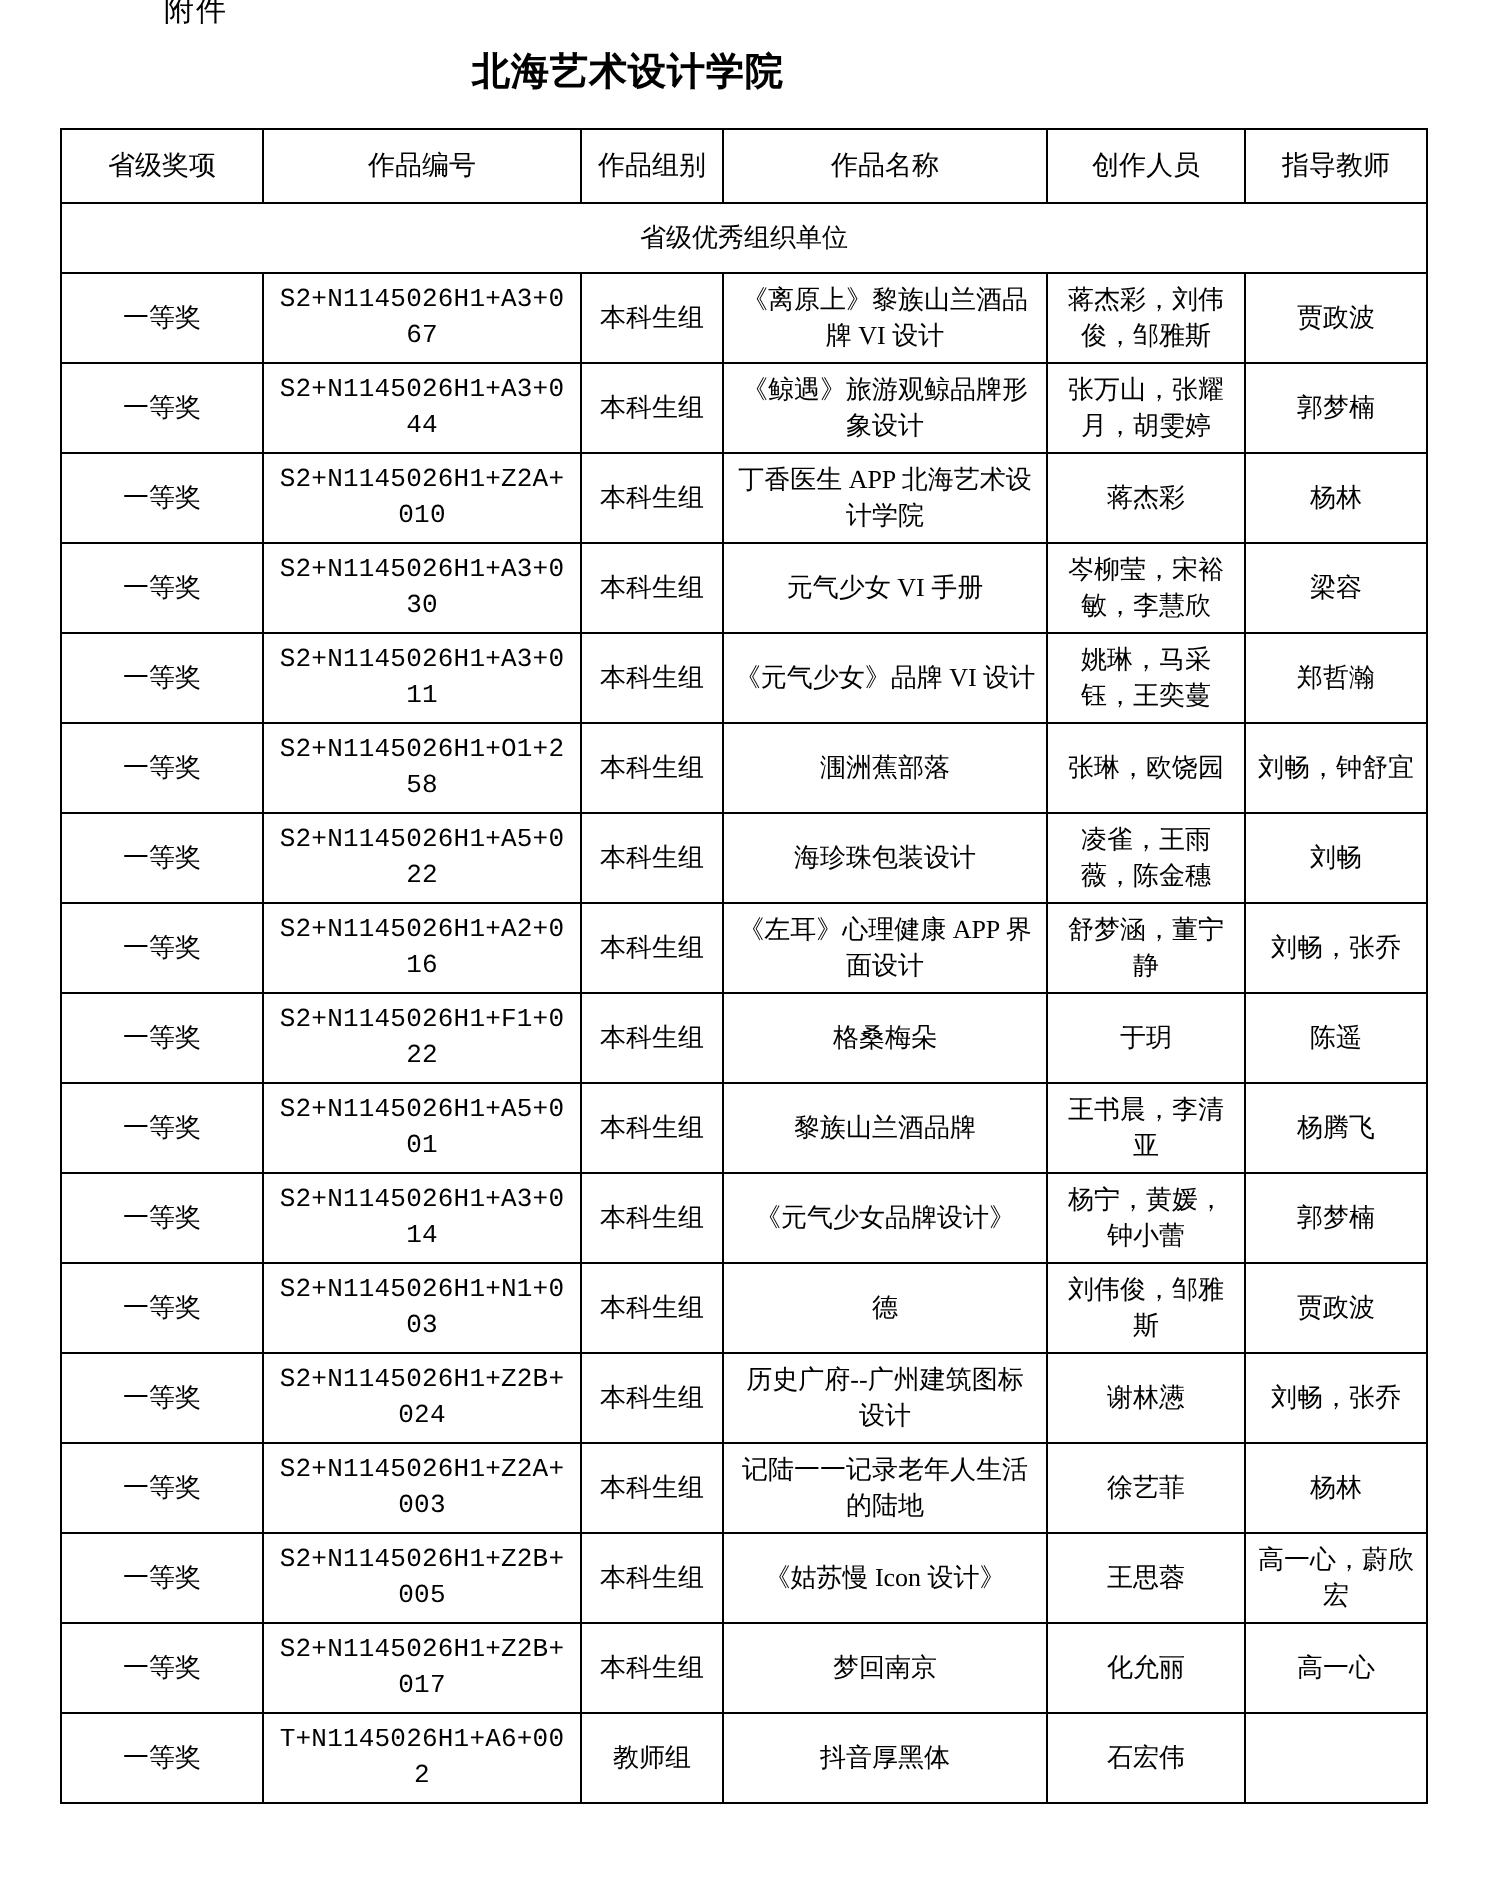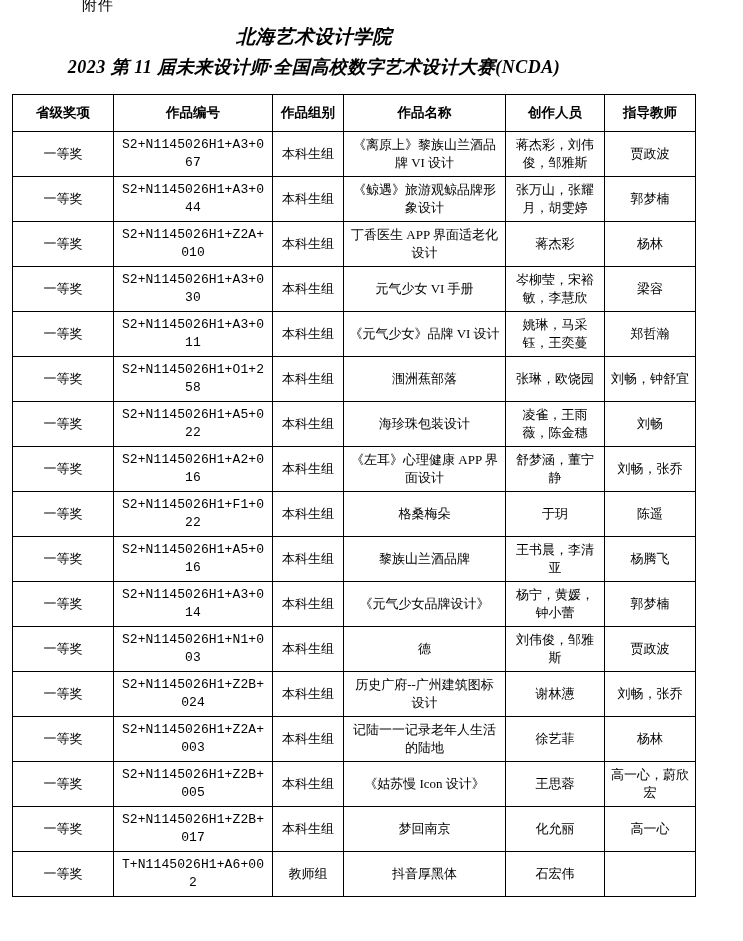--- a/index.html
+++ b/index.html
@@ -12,40 +12,39 @@
     height: 941px;
     font-family: "Liberation Serif", "DejaVu Serif", serif;
     color: #000000;
     overflow: hidden;
   }
   .page {
     position: relative;
     width: 628px;
     height: 941px;
     box-sizing: border-box;
-    padding: 0 12px;
+    padding: 0 30px;
   }
   .attachment-label {
     position: absolute;
     top: -4px;
     left: 82px;
     font-size: 15px;
     font-family: "Liberation Serif", serif;
     letter-spacing: 1px;
   }
   .titles {
     padding-top: 22px;
     text-align: center;
   }
   .title-line {
     font-weight: bold;
     font-size: 19px;
     line-height: 30px;
     letter-spacing: 0.5px;
-    font-style: italic;
   }
   .title-line.sub {
     font-size: 18px;
   }
   table.award-table {
     margin-top: 12px;
     border-collapse: collapse;
     width: 683px;
     table-layout: fixed;
   }
@@ -55,21 +54,20 @@
     font-size: 13px;
     padding: 4px 5px;
     text-align: center;
     vertical-align: middle;
     line-height: 18px;
     word-break: break-all;
   }
   table.award-table thead th {
     height: 28px;
     font-size: 13.5px;
-    font-weight: bold;
   }
   col.c0 { width: 101px; }
   col.c1 { width: 159px; }
   col.c2 { width: 71px; }
   col.c3 { width: 162px; }
   col.c4 { width: 99px; }
   col.c5 { width: 91px; }
   .org-row td {
     text-align: left;
     padding-left: 7px;
@@ -84,21 +82,20 @@
 </style>
 </head>
 <body>
 
 <div class="page">
 
   <div class="attachment-label">附件</div>
 
   <div class="titles">
     <div class="title-line">北海艺术设计学院</div>
-    <div class="title-line sub">2023 第 11 届未来设计师·全国高校数字艺术设计大赛(NCDA)</div>
   </div>
 
   <table class="award-table">
     <colgroup>
       <col class="c0">
         <col class="c1">
         <col class="c2">
         <col class="c3">
         <col class="c4">
         <col class="c5">
@@ -107,41 +104,44 @@
       <tr>
         <th>省级奖项</th>
         <th>作品编号</th>
         <th>作品组别</th>
         <th>作品名称</th>
         <th>创作人员</th>
         <th>指导教师</th>
       </tr>
     </thead>
     <tbody id="table-body">
+      <tr class="org-row">
+        <td colspan="6">省级优秀组织单位</td>
+      </tr>
     <tr>
           <td>一等奖</td>
           <td class="code">S2+N1145026H1+A3+067</td>
           <td>本科生组</td>
           <td>《离原上》黎族山兰酒品牌 VI 设计</td>
           <td>蒋杰彩，刘伟俊，邹雅斯</td>
           <td>贾政波</td>
         </tr>
         <tr>
           <td>一等奖</td>
           <td class="code">S2+N1145026H1+A3+044</td>
           <td>本科生组</td>
           <td>《鲸遇》旅游观鲸品牌形象设计</td>
           <td>张万山，张耀月，胡雯婷</td>
           <td>郭梦楠</td>
         </tr>
         <tr>
           <td>一等奖</td>
           <td class="code">S2+N1145026H1+Z2A+010</td>
           <td>本科生组</td>
-          <td>丁香医生 APP 界面适老化设计</td>
+          <td>丁香医生 APP 北海艺术设计学院</td>
           <td>蒋杰彩</td>
           <td>杨林</td>
         </tr>
         <tr>
           <td>一等奖</td>
           <td class="code">S2+N1145026H1+A3+030</td>
           <td>本科生组</td>
           <td>元气少女 VI 手册</td>
           <td>岑柳莹，宋裕敏，李慧欣</td>
           <td>梁容</td>
@@ -181,21 +181,21 @@
         <tr>
           <td>一等奖</td>
           <td class="code">S2+N1145026H1+F1+022</td>
           <td>本科生组</td>
           <td>格桑梅朵</td>
           <td>于玥</td>
           <td>陈遥</td>
         </tr>
         <tr>
           <td>一等奖</td>
-          <td class="code">S2+N1145026H1+A5+016</td>
+          <td class="code">S2+N1145026H1+A5+001</td>
           <td>本科生组</td>
           <td>黎族山兰酒品牌</td>
           <td>王书晨，李清亚</td>
           <td>杨腾飞</td>
         </tr>
         <tr>
           <td>一等奖</td>
           <td class="code">S2+N1145026H1+A3+014</td>
           <td>本科生组</td>
           <td>《元气少女品牌设计》</td>

